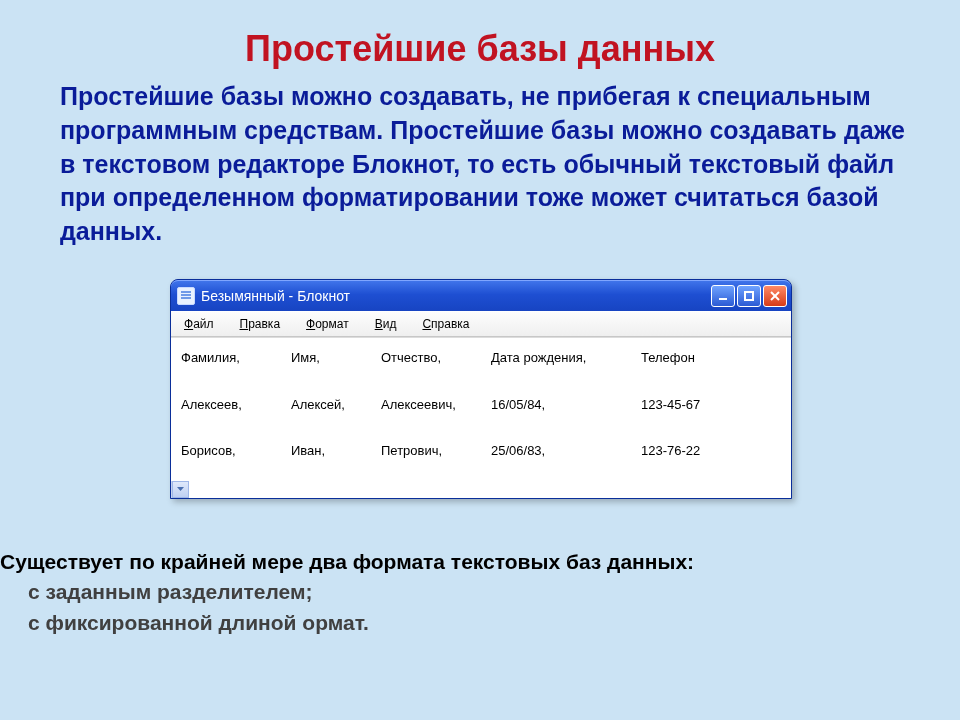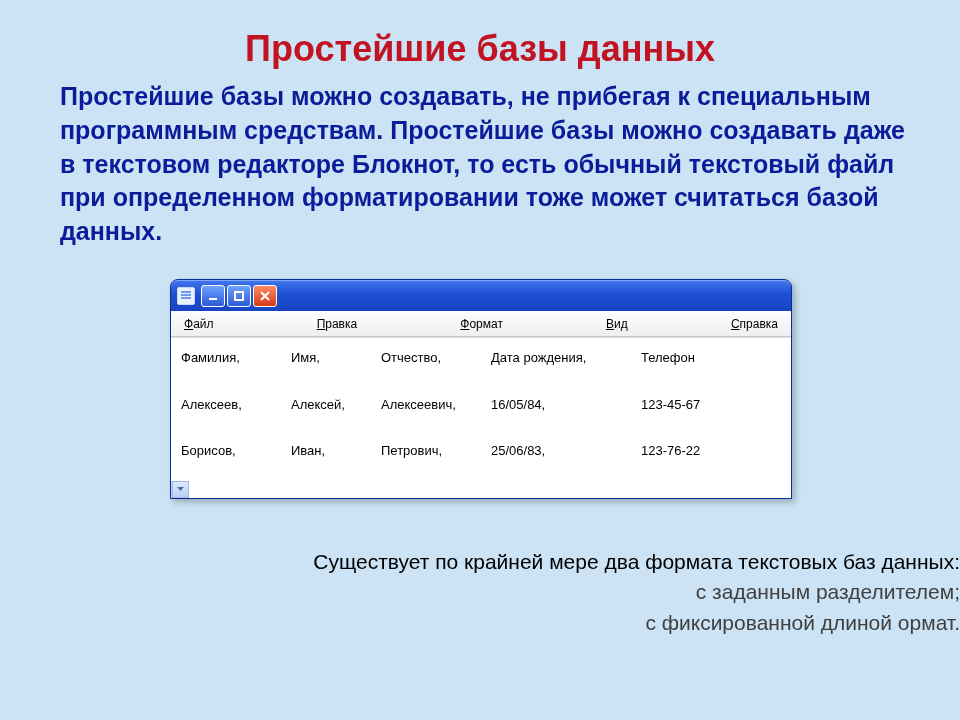--- a/index.html
+++ b/index.html
@@ -88,22 +88,21 @@
   .winbtn svg * { stroke: #fff; stroke-width: 2; fill: none; }
   .winbtn.max svg rect { fill: none; }
   .menubar {
     background: linear-gradient(to bottom, #fdfdfd, #efefef);
     border-top: 1px solid #fff;
     border-bottom: 1px solid #c7c7c7;
     padding: 3px 4px;
     font-size: 12px;
     color: #000;
     display: flex;
-    gap: 0;
-    justify-content: space-between;
+    gap: 8px;
   }
   .menuitem {
     padding: 2px 9px;
     cursor: default;
   }
   .menuitem .ul { text-decoration: underline; }
   .client {
     background: #fff;
     position: relative;
     border-top: 1px solid #dcdcdc;
@@ -133,41 +132,42 @@
     height: 17px;
     background: linear-gradient(to bottom, #dfe9fb, #bfd0f2);
     border: 1px solid #9fb7e8;
     display: flex; align-items: center; justify-content: center;
     box-sizing: border-box;
   }
   .sb .arrow.down { position: absolute; bottom: 0; left: 0; right: 0; }
   .sb .arrow svg { width: 7px; height: 4px; }
   .sb .arrow svg polygon { fill: #4a6fb0; }
   .below {
-    text-align: right;
-    font-weight: normal;
+    text-align: left;
+    font-weight: bold;
     font-size: 21px;
     padding-top: 48px;
     line-height: 1.45;
   }
   .below .black { color: #000; }
   .below .red { color: #404040; padding-left: 28px; }
 </style>
 </head>
 <body>
 <div class="page">
 
   <div class="title">Простейшие базы данных</div>
 
   <div class="para">Простейшие базы можно создавать, не прибегая к специальным программным средствам. Простейшие базы можно создавать даже в текстовом редакторе Блокнот, то есть обычный текстовый файл при определенном форматировании тоже может считаться базой данных.</div>
 
   <div class="win-wrap">
     <div class="win">
       <div class="titlebar">
         <span class="app-icon"></span>
+        <span class="caption">Безымянный - Блокнот</span>
         <div class="winbtns">
           <div class="winbtn">
             <svg viewBox="0 0 10 10">
                 <line x1="1" y1="8" x2="9" y2="8"></line>
               </svg>
           </div>
           <div class="winbtn max">
             <svg viewBox="0 0 10 10">
                 <rect x="1" y="1" width="8" height="8"></rect>
               </svg>

